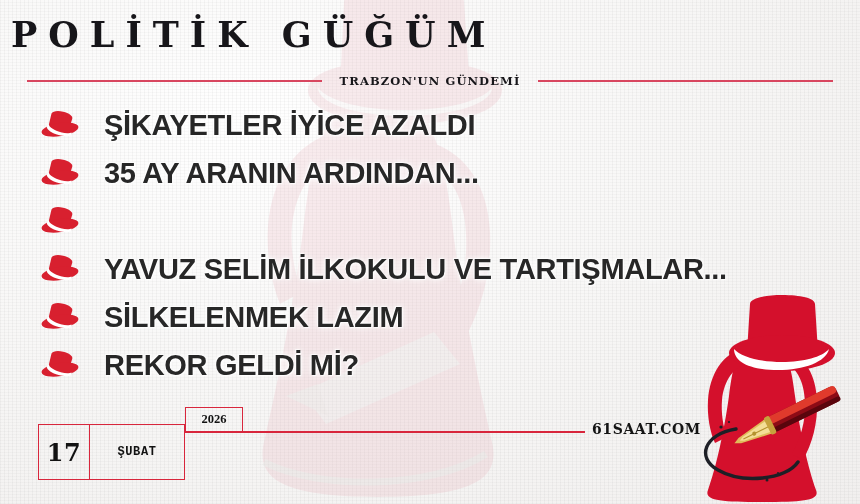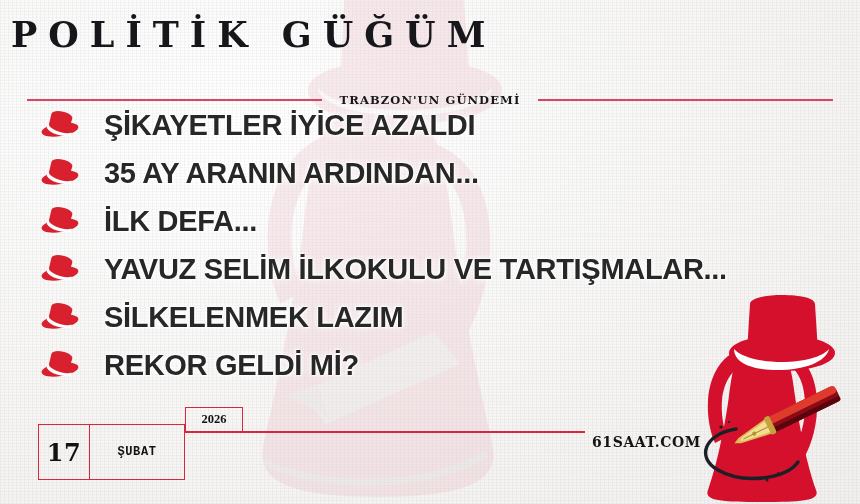--- a/index.html
+++ b/index.html
@@ -52,21 +52,20 @@
   }
 
   #subtitle-row {
     position: absolute;
     left: 0; top: 74px;
     width: 860px;
     display: flex;
     align-items: center;
     justify-content: center;
     gap: 0px;
-    margin-top: 19px;
   }
   .rule {
     height: 2px;
     background: #d8465f;
     flex: 0 0 auto;
   }
   .rule.left  { width: 295px; margin-right: 18px; }
   .rule.right { width: 295px; margin-left: 18px; }
   #subtitle {
     font-family: "DejaVu Serif", "Liberation Serif", serif;
@@ -161,21 +160,21 @@
     position: absolute;
     left: 185px;
     top: 431px;
     width: 400px;
     height: 1.6px;
     background: #d8263c;
   }
   #site-url {
     position: absolute;
     left: 592px;
-    top: 434px;
+    top: 421px;
     font-family: "DejaVu Serif", "Liberation Serif", serif;
     font-weight: 700;
     font-size: 14px;
     letter-spacing: 0.6px;
     color: #141414;
     pointer-events: auto;
   }
 
   
   #logo-mark {
@@ -250,21 +249,20 @@
       </svg>
       <div class="headline-text">35 AY ARANIN ARDINDAN...</div>
     </div>
 
     <div class="headline-row">
       <svg class="hat-bullet" viewBox="0 0 42 30" xmlns="http://www.w3.org/2000/svg">
         <path d="M11.5 3.6 C12.6 1.2 17.6 0.4 23.2 1.8 C29.0 3.2 33.0 6.0 32.3 8.6 L29.2 19.0 C28.6 21.4 23.6 22.2 18.0 20.8 C12.3 19.4 8.3 16.6 9.0 14.0 Z" fill="#d8202f"></path>
         <ellipse cx="20.0" cy="19.6" rx="18.6" ry="6.6" transform="rotate(-9 20 19.6)" fill="#d8202f"></ellipse>
         <path d="M8.5 14.6 C9.6 17.6 14.5 20.6 20.8 22.2 C25.4 23.4 29.6 23.4 31.6 22.4 L30.6 25.6 C28.2 26.6 23.6 26.4 18.6 25.1 C11.9 23.4 7.2 20.0 6.6 16.8 Z" fill="#ffffff"></path>
       </svg>
-      <div class="headline-text">İLK DEFA...</div>
     </div>
 
     <div class="headline-row">
       <svg class="hat-bullet" viewBox="0 0 42 30" xmlns="http://www.w3.org/2000/svg">
         <path d="M11.5 3.6 C12.6 1.2 17.6 0.4 23.2 1.8 C29.0 3.2 33.0 6.0 32.3 8.6 L29.2 19.0 C28.6 21.4 23.6 22.2 18.0 20.8 C12.3 19.4 8.3 16.6 9.0 14.0 Z" fill="#d8202f"></path>
         <ellipse cx="20.0" cy="19.6" rx="18.6" ry="6.6" transform="rotate(-9 20 19.6)" fill="#d8202f"></ellipse>
         <path d="M8.5 14.6 C9.6 17.6 14.5 20.6 20.8 22.2 C25.4 23.4 29.6 23.4 31.6 22.4 L30.6 25.6 C28.2 26.6 23.6 26.4 18.6 25.1 C11.9 23.4 7.2 20.0 6.6 16.8 Z" fill="#ffffff"></path>
       </svg>
       <div class="headline-text">YAVUZ SELİM İLKOKULU VE TARTIŞMALAR...</div>
     </div>

